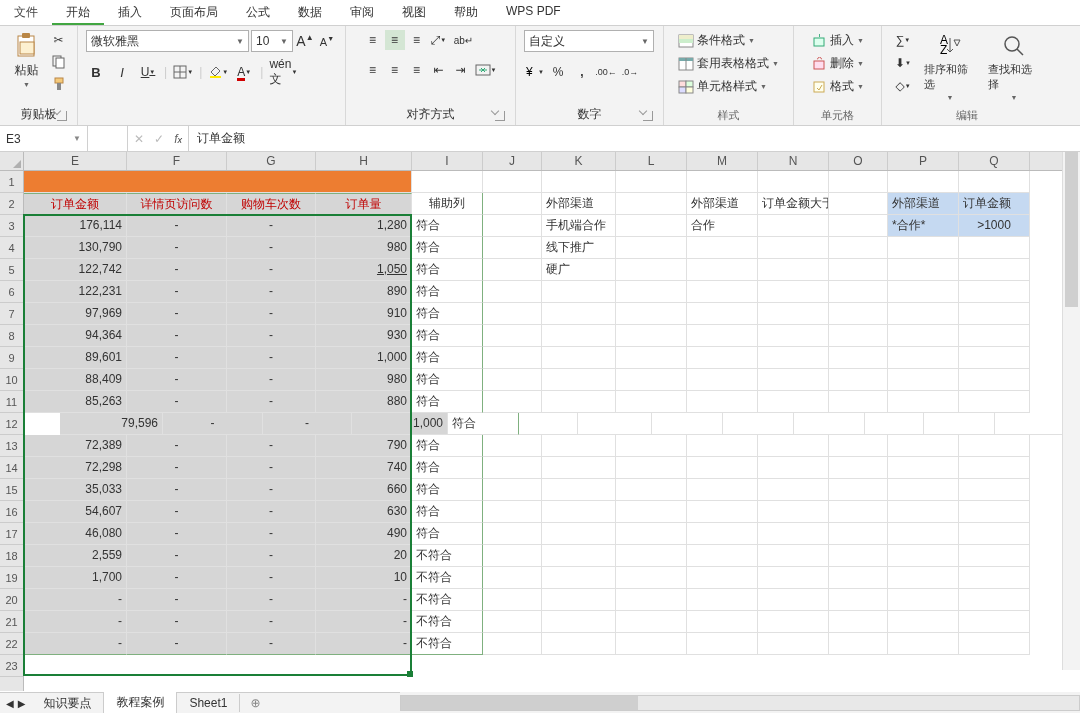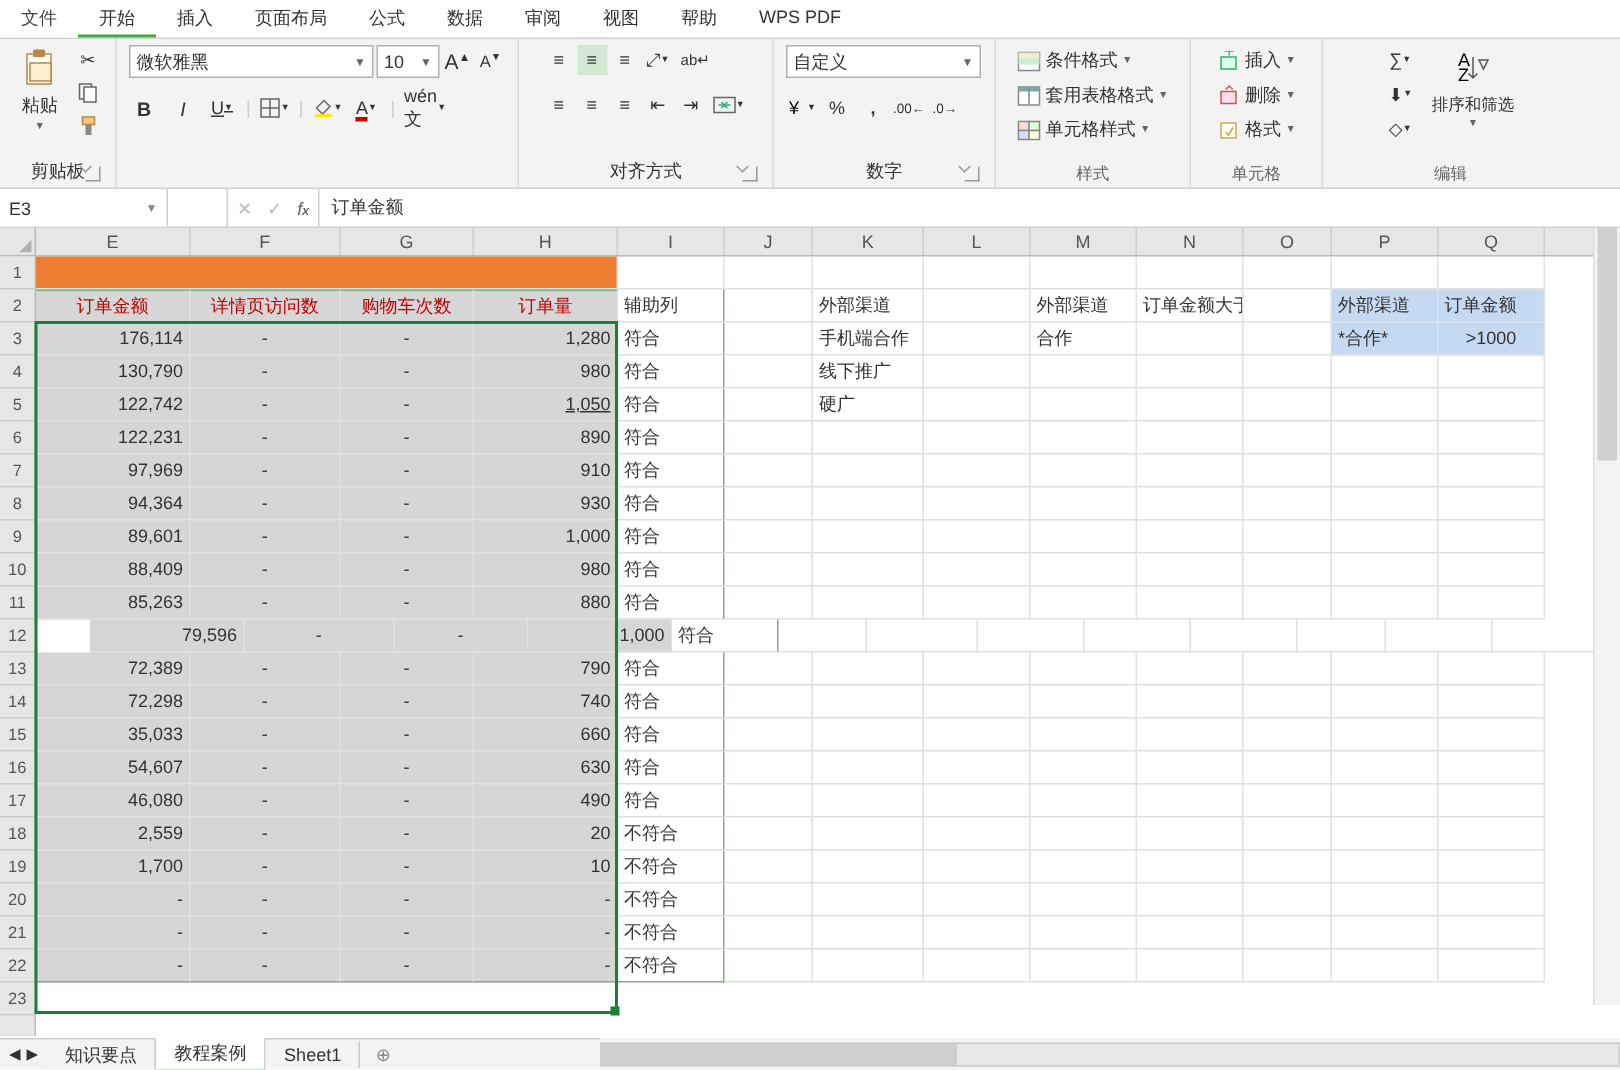--- a/index.html
+++ b/index.html
@@ -20,21 +20,21 @@
 .col{display:flex;flex-direction:column;gap:2px}
 .smbtn{width:20px;height:20px;display:flex;align-items:center;justify-content:center;cursor:pointer;font-size:13px}
 .row{display:flex;align-items:center;gap:2px}
 .combo{border:1px solid #b0b0b0;background:#fff;height:22px;display:flex;align-items:center;padding:0 4px;font-size:11px}
 .combo .dd{margin-left:auto;font-size:8px;color:#666}
 .menutext{font-size:12px;padding:2px 2px;display:flex;align-items:center;gap:3px;cursor:pointer}
 .menutext .dd{font-size:7px;color:#666}
 .ic{width:16px;height:16px;display:inline-flex;align-items:center;justify-content:center}
 
 .fxbar{height:26px;border-bottom:1px solid #d0d0d0;display:flex;align-items:stretch}
-.namebox{width:112px;border-right:1px solid #d0d0d0;display:flex;align-items:center;padding:0 6px;background:#fff}
+.namebox{width:88px;border-right:1px solid #d0d0d0;display:flex;align-items:center;padding:0 6px;background:#fff}
 .namebox .dd{margin-left:auto;font-size:8px;color:#888}
 .fxbtns{display:flex;align-items:center;padding:0 6px;gap:10px;border-right:1px solid #d0d0d0;color:#999}
 .fxinput{flex:1;display:flex;align-items:center;padding:0 8px}
 
 .sheet{position:relative;height:539px;overflow:hidden;background:#fff}
 .corner{position:absolute;left:0;top:0;width:24px;height:19px;background:#e6e6e6;border-right:1px solid #bbb;border-bottom:1px solid #bbb}
 .corner::after{content:"";position:absolute;right:2px;bottom:2px;width:0;height:0;border-right:8px solid #b0b0b0;border-top:8px solid transparent}
 .colheads{position:absolute;left:24px;top:0;right:0;height:19px;display:flex;background:#e6e6e6;border-bottom:1px solid #bbb}
 .ch{border-right:1px solid #ccc;text-align:center;line-height:18px;font-size:12px;color:#555}
 .rowheads{position:absolute;left:0;top:19px;width:24px;bottom:0;background:#e6e6e6;border-right:1px solid #bbb}
@@ -359,20 +359,30 @@
       <div class="bigbtn">
         <span class="icon">
             <svg width="24" height="24">
               <text x="2" y="10" font-size="9">A</text>
               <text x="2" y="20" font-size="9">Z</text>
               <path d="M12 4 L12 18 M9 15 L12 18 L15 15" stroke="#555" fill="none"></path>
               <path d="M16 6 L22 6 L19 12 Z" fill="none" stroke="#555"></path>
             </svg>
           </span>
         <span style="font-size:11px">排序和筛选</span>
+          <span class="dd">▼</span>
+      </div>
+      <div class="bigbtn">
+        <span class="icon">
+            <svg width="24" height="24">
+              <circle cx="10" cy="10" r="7" fill="none" stroke="#555" stroke-width="1.5"></circle>
+              <line x1="15" y1="15" x2="21" y2="21" stroke="#555" stroke-width="1.5"></line>
+            </svg>
+          </span>
+        <span style="font-size:11px">查找和选择</span>
           <span class="dd">▼</span>
       </div>
     </div>
     <div class="glabel">编辑</div>
   </div>
 </div>
 
 <div class="fxbar">
   <div class="namebox">
       <span>E3</span>
@@ -442,21 +452,21 @@
         <div class="c " style="width: 71px;"></div>
         <div class="c " style="width: 59px;"></div>
         <div class="c " style="width: 71px;"></div>
         <div class="c " style="width: 71px;"></div>
       </div>
       <div class="r">
         <div class="c redh" style="width: 103px;">订单金额</div>
         <div class="c redh" style="width: 100px;">详情页访问数</div>
         <div class="c redh" style="width: 89px;">购物车次数</div>
         <div class="c redh" style="width: 96px;">订单量</div>
-        <div class="c greenline" style="width: 71px;">辅助列</div>
+        <div class="c greenline" style="width: 71px; text-align: center;">辅助列</div>
         <div class="c " style="width: 59px;"></div>
         <div class="c " style="width: 74px;">外部渠道</div>
         <div class="c " style="width: 71px;"></div>
         <div class="c " style="width: 71px;">外部渠道</div>
         <div class="c " style="width: 71px;">订单金额大于1000</div>
         <div class="c " style="width: 59px;"></div>
         <div class="c bluefill" style="width: 71px;">外部渠道</div>
         <div class="c bluefill" style="width: 71px;">订单金额</div>
       </div>
       <div class="r">

